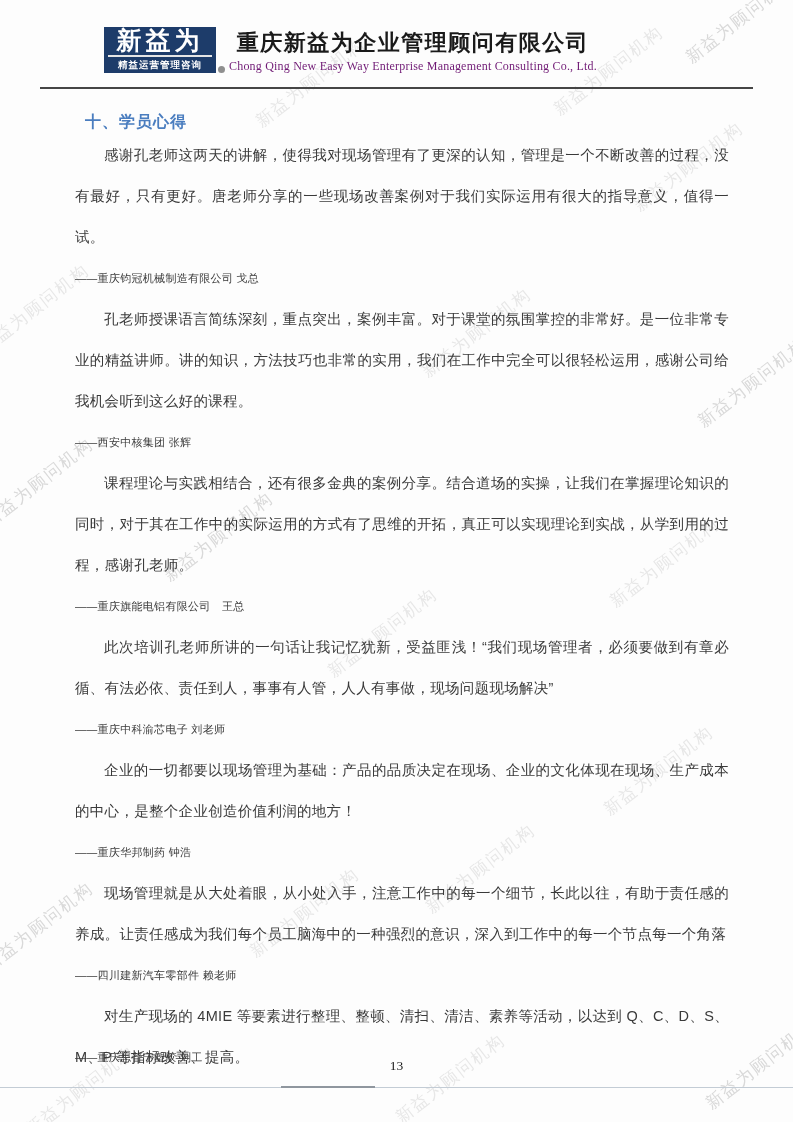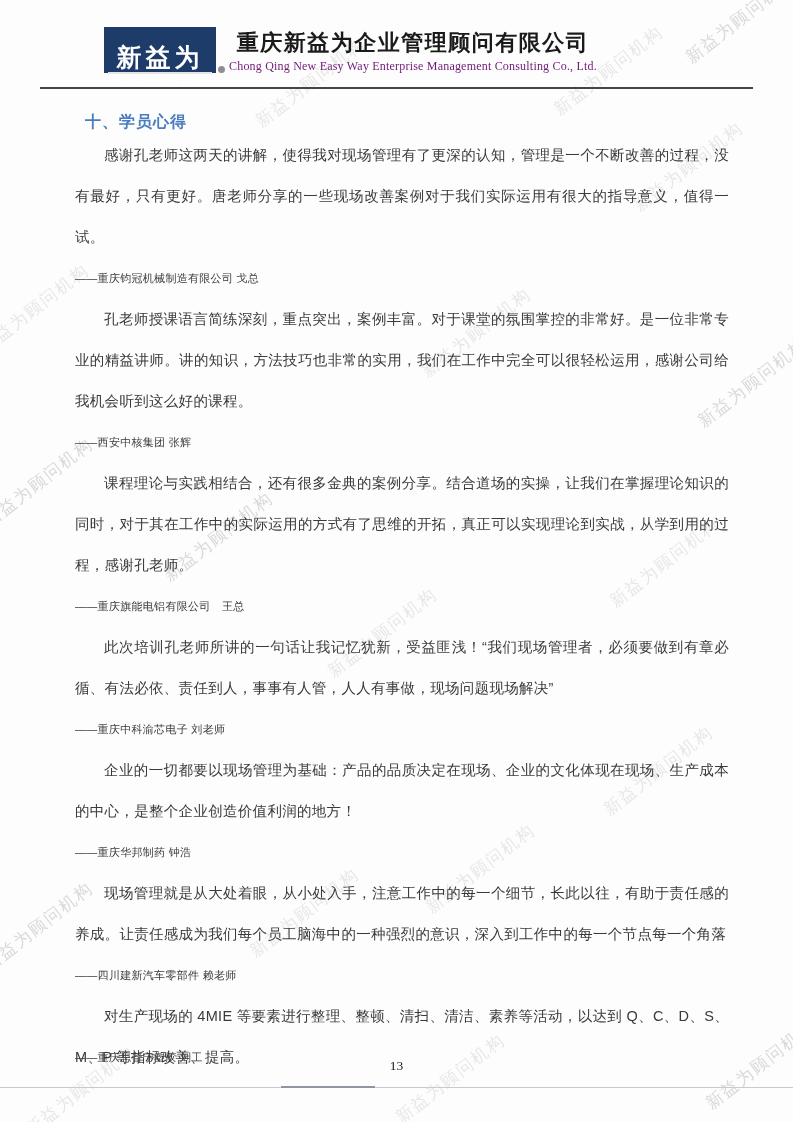--- a/index.html
+++ b/index.html
@@ -39,21 +39,21 @@
   .logo {
     position: absolute;
     left: 104px;
     top: 27px;
     width: 112px;
     height: 46px;
     background: #1d3c6a;
     color: #ffffff;
     text-align: center;
     box-sizing: border-box;
-    padding-top: 17px;
+    padding-top: 0;
   }
   .logo-main {
     font-size: 25px;
     font-weight: bold;
     letter-spacing: 4px;
     line-height: 27px;
   }
   .logo-sub {
     margin: 1px 4px 0 4px;
     border-top: 2px solid #e5e5e5;

